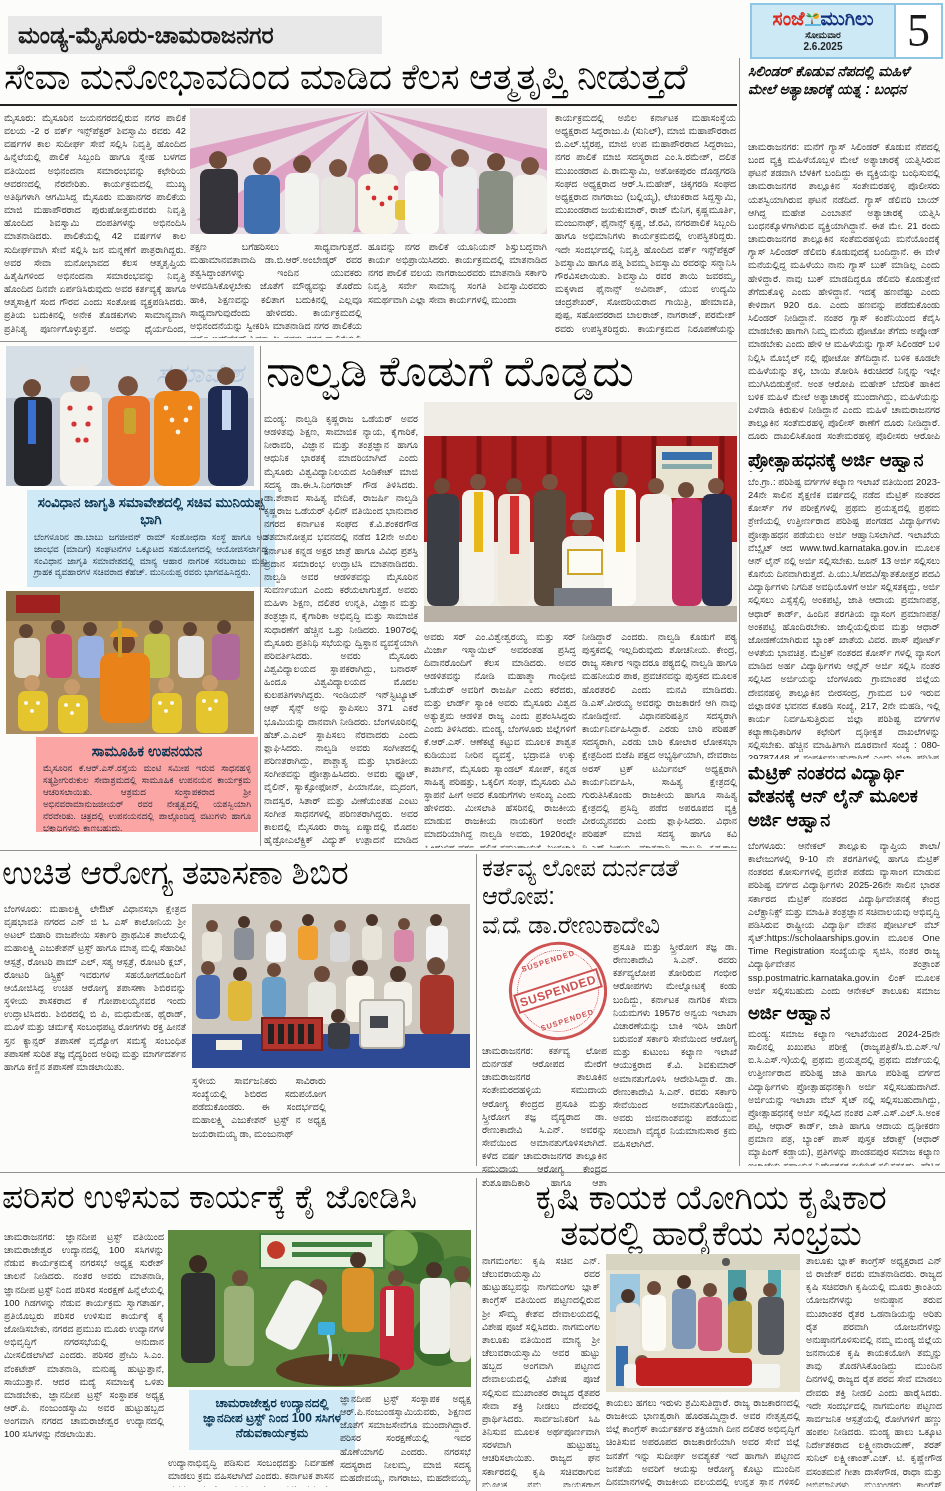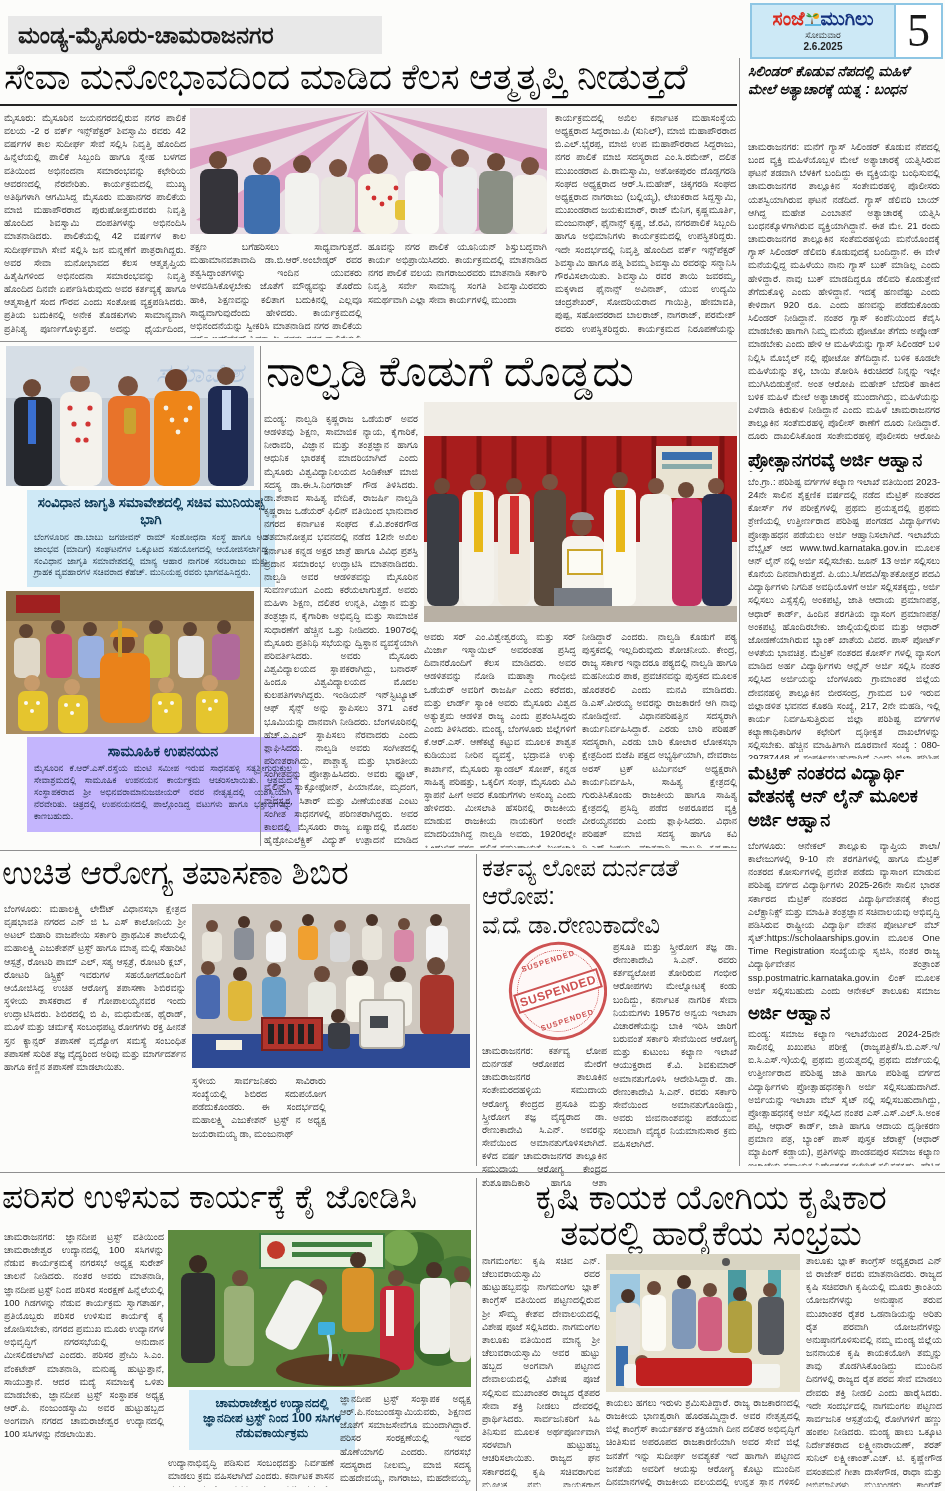--- a/index.html
+++ b/index.html
@@ -14,21 +14,21 @@
   .photo{overflow:hidden;background:#d946ef;}
   .photo svg{display:block;}
   .capbox{background:#cfe9f6;padding:5px 7px;overflow:hidden;margin-left:21px;}
   .capbox .cap-title{font-weight:800;text-align:center;font-size:13px;line-height:1.25;color:#06324f;}
   .capbox .cap-body{font-size:8.8px;line-height:1.35;text-align:justify;margin-top:3px;color:#123;}
   .mast-outer{border:2px solid #8ec6e4;display:flex;background:#fff;}
   .mast-left{width:142px;background:#cde9f6;text-align:center;padding-top:3px;}
   .mast-title{font-size:19px;font-weight:800;line-height:22px;white-space:nowrap;}
   .mast-red{color:#d92b1f;}
   .mast-blue{color:#14317f;}
-  .mast-day{font-size:9px;font-weight:400;color:#222;line-height:11px;}
+  .mast-day{font-size:9px;font-weight:700;color:#222;line-height:11px;}
   .mast-date{font-size:10px;font-weight:700;color:#222;}
   .mast-num{flex:1;border-left:2px solid #8ec6e4;font-family:"Liberation Serif","DejaVu Serif",serif;
             font-size:46px;line-height:52px;text-align:center;color:#1a1a1a;}
   .region-tag{background:#e8e8e8;font-size:23px;font-weight:700;line-height:38px;padding-left:10px;
               color:#1a1a1a;white-space:nowrap;overflow:hidden;}
   .sb-head{font-weight:800;color:#080808;line-height:1.3;overflow:hidden;}
   .stamp{float:right;width:92px;height:92px;margin:2px 0 4px 4px;border:3px solid #c94040;border-radius:50%;
          transform:rotate(-18deg);position:relative;color:#c94040;opacity:0.9;background:rgba(255,245,245,.6);}
   .stamp-inner{position:absolute;inset:5px;border:1px dotted #c94040;border-radius:50%;}
   .stamp-top,.stamp-bottom{position:absolute;left:0;right:0;text-align:center;font-size:7.5px;font-weight:700;letter-spacing:1px;}
@@ -200,21 +200,21 @@
             <circle cx="160" cy="120" r="2"></circle>
             <circle cx="166" cy="112" r="2"></circle>
         <circle cx="198" cy="110" r="2"></circle>
             <circle cx="204" cy="118" r="2"></circle>
             <circle cx="210" cy="110" r="2"></circle>
           </g>
       </g>
     </svg>
   </div>
 
-  <div class="abs capbox" style="left:6px;top:737px;width:272px;height:95px;background:#c4b5fd;">
+  <div class="abs capbox" style="left:15px;top:737px;width:222px;height:95px;background:#fca5a5;">
     <div class="cap-title" style="font-size:14.5px;">ಸಾಮೂಹಿಕ ಉಪನಯನ</div>
     <div class="cap-body">ಮೈಸೂರಿನ ಕೆ.ಆರ್.ಎಸ್.ರಸ್ತೆಯ ಮಂಟಿ ಸಮೀಪ ಇರುವ ಸಾಧನಹಳ್ಳಿ ಸತ್ಯಶ್ರೀಗುರುಕುಲ ಸೇವಾಶ್ರಮದಲ್ಲಿ ಸಾಮೂಹಿಕ ಉಪನಯನ ಕಾರ್ಯಕ್ರಮ ಆಚರಿಸಲಾಯಿತು. ಆಶ್ರಮದ ಸಂಸ್ಥಾಪಕರಾದ ಶ್ರೀ ಅಭಿನವರಾಮಾನುಜಜೀಯರ್ ರವರ ನೇತೃತ್ವದಲ್ಲಿ ಯಶಸ್ವಿಯಾಗಿ ನೆರವೇರಿತು. ಚಿತ್ರದಲ್ಲಿ ಉಪನಯನದಲ್ಲಿ ಪಾಲ್ಗೊಂಡಿದ್ದ ವಟುಗಳು ಹಾಗೂ ಭಕ್ತಾಧಿಗಳನ್ನು ಕಾಣಬಹುದು.</div>
   </div>
 
   <div class="abs rule-v" style="left:260px;top:346px;height:500px;"></div>
 
   <div class="abs hl" style="left:266px;top:347px;width:471px;height:56px;font-size:43px;white-space:nowrap;">ನಾಲ್ವಡಿ ಕೊಡುಗೆ ದೊಡ್ಡದು</div>
 
   <div class="abs bt" style="left:264px;top:412px;width:154px;height:436px;">ಮಂಡ್ಯ: ನಾಲ್ವಡಿ ಕೃಷ್ಣರಾಜ ಒಡೆಯರ್ ಅವರ ಆಡಳಿತವು ಶಿಕ್ಷಣ, ಸಾಮಾಜಿಕ ನ್ಯಾಯ, ಕೈಗಾರಿಕೆ, ನೀರಾವರಿ, ವಿಜ್ಞಾನ ಮತ್ತು ತಂತ್ರಜ್ಞಾನ ಹಾಗೂ ಆಧುನಿಕ ಭಾರತಕ್ಕೆ ಮಾದರಿಯಾಗಿದೆ ಎಂದು ಮೈಸೂರು ವಿಶ್ವವಿದ್ಯಾನಿಲಯದ ಸಿಂಡಿಕೇಟ್ ಮಾಜಿ ಸದಸ್ಯ ಡಾ.ಈ.ಸಿ.ನಿಂಗರಾಜ್ ಗೌಡ ತಿಳಿಸಿದರು. ಡಾ.ಶೇಶಾವ ಸಾಹಿತ್ಯ ವೇದಿಕೆ, ರಾಜರ್ಷಿ ನಾಲ್ವಡಿ ಕೃಷ್ಣರಾಜ ಒಡೆಯರ್ ಫಿಲಿನ್ ವತಿಯಿಂದ ಭಾನುವಾರ ನಗರದ ಕರ್ನಾಟಕ ಸಂಘದ ಕೆ.ವಿ.ಶಂಕರಗೌಡ ಶತಮಾನೋತ್ಸವ ಭವನದಲ್ಲಿ ನಡೆದ 12ನೇ ಅಖಿಲ ಕರ್ನಾಟಕ ಕನ್ನಡ ಅಕ್ಷರ ಜಾತ್ರೆ ಹಾಗೂ ವಿವಿಧ ಪ್ರಶಸ್ತಿ ಪ್ರದಾನ ಸಮಾರಂಭ ಉದ್ಘಾಟಿಸಿ ಮಾತನಾಡಿದರು. ನಾಲ್ವಡಿ ಅವರ ಆಡಳಿತವನ್ನು ಮೈಸೂರಿನ ಸುವರ್ಣಯುಗ ಎಂದು ಕರೆಯಲಾಗುತ್ತದೆ. ಅವರು ಮಹಿಳಾ ಶಿಕ್ಷಣ, ದಲಿತರ ಉನ್ನತಿ, ವಿಜ್ಞಾನ ಮತ್ತು ತಂತ್ರಜ್ಞಾನ, ಕೈಗಾರಿಕಾ ಅಭಿವೃದ್ಧಿ ಮತ್ತು ಸಾಮಾಜಿಕ ಸುಧಾರಣೆಗೆ ಹೆಚ್ಚಿನ ಒತ್ತು ನೀಡಿದರು. 1907ರಲ್ಲಿ ಮೈಸೂರು ಪ್ರತಿನಿಧಿ ಸಭೆಯನ್ನು ದ್ವಿಸ್ಥಾನ ವ್ಯವಸ್ಥೆಯಾಗಿ ಪರಿವರ್ತಿಸಿದರು. ಅವರು ಮೈಸೂರು ವಿಶ್ವವಿದ್ಯಾಲಯದ ಸ್ಥಾಪಕರಾಗಿದ್ದು, ಬನಾರಸ್ ಹಿಂದೂ ವಿಶ್ವವಿದ್ಯಾಲಯದ ಮೊದಲ ಕುಲಪತಿಗಳಾಗಿದ್ದರು. ಇಂಡಿಯನ್ ಇನ್‌ಸ್ಟಿಟ್ಯೂಟ್ ಆಫ್ ಸೈನ್ಸ್ ಅನ್ನು ಸ್ಥಾಪಿಸಲು 371 ಎಕರೆ ಭೂಮಿಯನ್ನು ದಾನವಾಗಿ ನೀಡಿದರು. ಬೆಂಗಳೂರಿನಲ್ಲಿ ಹೆಚ್.ಎ.ಎಲ್ ಸ್ಥಾಪಿಸಲು ನೆರವಾದರು ಎಂದು ಶ್ಲಾಘಿಸಿದರು. ನಾಲ್ವಡಿ ಅವರು ಸಂಗೀತದಲ್ಲಿ ಪರಿಣತರಾಗಿದ್ದು, ಪಾಶ್ಚಾತ್ಯ ಮತ್ತು ಭಾರತೀಯ ಸಂಗೀತವನ್ನು ಪ್ರೋತ್ಸಾಹಿಸಿದರು. ಅವರು ಫ್ಲೂಟ್, ವೈಲಿನ್, ಸ್ಯಾಕ್ಸೋಫೋನ್, ಪಿಯಾನೋ, ಮೃದಂಗ, ನಾದಸ್ವರ, ಸಿತಾರ್ ಮತ್ತು ವೀಣೆಯಂತಹ ಎಂಟು ಸಂಗೀತ ಸಾಧನಗಳಲ್ಲಿ ಪರಿಣತರಾಗಿದ್ದರು. ಅವರ ಕಾಲದಲ್ಲಿ ಮೈಸೂರು ರಾಜ್ಯ ಏಷ್ಯಾದಲ್ಲಿ ಮೊದಲ ಹೈಡ್ರೋಎಲೆಕ್ಟ್ರಿಕ್ ವಿದ್ಯುತ್ ಉತ್ಪಾದನೆ ಮಾಡಿದ ರಾಜ್ಯವಾಗಿದ್ದು, ಬೆಂಗಳೂರು ಮೊದಲ ಏಷ್ಯನ್ ನಗರವಾಗಿ ಬೀದಿ ದೀಪಗಳನ್ನು ಹೊಂದಿತು ಎಂದು ಬಣ್ಣಿಸಿದರು.</div>
 
@@ -345,21 +345,21 @@
     </div>
     <span>ಚಾಮರಾಜನಗರ: ಕರ್ತವ್ಯ ಲೋಪ ದುರ್ನಡತೆ ಆರೋಪದ ಮೇರೆಗೆ ಚಾಮರಾಜನಗರ ತಾಲೂಕಿನ ಸಂತೇಮರದಹಳ್ಳಿಯ ಸಮುದಾಯ ಆರೋಗ್ಯ ಕೇಂದ್ರದ ಪ್ರಸೂತಿ ಮತ್ತು ಸ್ತ್ರೀರೋಗ ತಜ್ಞ ವೈದ್ಯರಾದ ಡಾ. ರೇಣುಕಾದೇವಿ ಸಿ.ಎನ್. ಅವರನ್ನು ಸೇವೆಯಿಂದ ಅಮಾನತುಗೊಳಿಸಲಾಗಿದೆ. ಕಳೆದ ವರ್ಷ ಚಾಮರಾಜನಗರ ತಾಲ್ಲೂಕಿನ ಸಮುದಾಯ ಆರೋಗ್ಯ ಕೇಂದ್ರದ ಶುಶ್ರೂಷಾಧಿಕಾರಿ ಹಾಗೂ ಆಶಾ ಕಾರ್ಯಕರ್ತೆಯರ ಮೂಲಕ ರೋಗಿಗಳು ಹಾಗೂ ಫಲಾನುಭವಿಗಳಿಂದ ಹಣ ಪಡೆಯುತ್ತಿರುವ ವಿಡಿಯೋ ಸಾಮಾಜಿಕ ಜಾಲತಾಣಗಳಲ್ಲಿ ವೈರಲ್ ಆಗಿತ್ತು. ಈ ಹಿನ್ನೆಲೆಯಲ್ಲಿ ಚಾಮರಾಜನಗರ ಜಿಲ್ಲಾ ಆರೋಗ್ಯ ಮತ್ತು ಕುಟುಂಬ ಕಲ್ಯಾಣಾಧಿಕಾರಿಗಳು ಮಾರ್ಚ್ 28 ರಂದು ತನಿಖೆ ನಡೆಸಿದ್ದರು.</span>
   </div>
   <div class="abs bt" style="left:613px;top:940px;width:124px;height:246px;">ಪ್ರಸೂತಿ ಮತ್ತು ಸ್ತ್ರೀರೋಗ ತಜ್ಞ ಡಾ. ರೇಣುಕಾದೇವಿ ಸಿ.ಎನ್. ರವರು ಕರ್ತವ್ಯಲೋಪ ತೋರಿರುವ ಗಂಭೀರ ಆರೋಪಗಳು ಮೇಲ್ನೋಟಕ್ಕೆ ಕಂಡು ಬಂದಿದ್ದು, ಕರ್ನಾಟಕ ನಾಗರಿಕ ಸೇವಾ ನಿಯಮಗಳು 1957ರ ಅನ್ವಯ ಇಲಾಖಾ ವಿಚಾರಣೆಯನ್ನು ಬಾಕಿ ಇರಿಸಿ ಜಾರಿಗೆ ಬರುವಂತೆ ಸರ್ಕಾರಿ ಸೇವೆಯಿಂದ ಆರೋಗ್ಯ ಮತ್ತು ಕುಟುಂಬ ಕಲ್ಯಾಣ ಇಲಾಖೆ ಆಯುಕ್ತರಾದ ಕೆ.ವಿ. ಶಿವಕುಮಾರ್ ಅಮಾನತುಗೊಳಿಸಿ ಆದೇಶಿಸಿದ್ದಾರೆ. ಡಾ. ರೇಣುಕಾದೇವಿ ಸಿ.ಎನ್. ರವರು ಸರ್ಕಾರಿ ಸೇವೆಯಿಂದ ಅಮಾನತುಗೊಂಡಿದ್ದು, ಅವರು ಜೀವನಾಂಶವನ್ನು ಪಡೆಯುವ ಸಲುವಾಗಿ ವೈದ್ಯರ ನಿಯಮಾನುಸಾರ ಕ್ರಮ ವಹಿಸಲಾಗಿದೆ.</div>
 
   <div class="abs rule-v" style="left:739px;top:58px;height:1108px;"></div>
 
   <div class="abs sb-head" style="left:748px;top:62px;width:192px;height:74px;font-size:14px;font-style:italic;">ಸಿಲಿಂಡರ್ ಕೊಡುವ ನೆಪದಲ್ಲಿ ಮಹಿಳೆ ಮೇಲೆ ಅತ್ಯಾಚಾರಕ್ಕೆ ಯತ್ನ : ಬಂಧನ</div>
   <div class="abs bt" style="left:748px;top:140px;width:192px;height:306px;">ಚಾಮರಾಜನಗರ: ಮನೆಗೆ ಗ್ಯಾಸ್ ಸಿಲಿಂಡರ್ ಕೊಡುವ ನೆಪದಲ್ಲಿ ಬಂದ ವ್ಯಕ್ತಿ ಮಹಿಳೆಯೊಬ್ಬಳ ಮೇಲೆ ಅತ್ಯಾಚಾರಕ್ಕೆ ಯತ್ನಿಸಿರುವ ಘಟನೆ ತಡವಾಗಿ ಬೆಳಕಿಗೆ ಬಂದಿದ್ದು ಈ ವ್ಯಕ್ತಿಯನ್ನು ಬಂಧಿಸುವಲ್ಲಿ ಚಾಮರಾಜನಗರ ತಾಲ್ಲೂಕಿನ ಸಂತೇಮರಹಳ್ಳಿ ಪೊಲೀಸರು ಯಶಸ್ವಿಯಾಗಿರುವ ಘಟನೆ ನಡೆದಿದೆ. ಗ್ಯಾಸ್ ಡೆಲಿವರಿ ಬಾಯ್ ಆಗಿದ್ದ ಮಹೇಶ ಎಂಬಾತನೆ ಅತ್ಯಾಚಾರಕ್ಕೆ ಯತ್ನಿಸಿ ಬಂಧನಕ್ಕೊಳಗಾಗಿರುವ ವ್ಯಕ್ತಿಯಾಗಿದ್ದಾನೆ. ಈತ ಮೇ. 21 ರಂದು ಚಾಮರಾಜನಗರ ತಾಲ್ಲೂಕಿನ ಸಂತೆಮರಹಳ್ಳಿಯ ಮನೆಯೊಂದಕ್ಕೆ ಗ್ಯಾಸ್ ಸಿಲಿಂಡರ್ ಡೆಲಿವರಿ ಕೊಡುವುದಕ್ಕೆ ಬಂದಿದ್ದಾನೆ. ಈ ವೇಳೆ ಮನೆಯಲ್ಲಿದ್ದ ಮಹಿಳೆಯು ನಾನು ಗ್ಯಾಸ್ ಬುಕ್ ಮಾಡಿಲ್ಲ ಎಂದು ಹೇಳಿದ್ದಾರೆ. ನಾವು ಬುಕ್ ಮಾಡದಿದ್ದರೂ ಡೆಲಿವರಿ ಕೊಡುತ್ತೇವೆ ತೆಗೆದುಕೊಳ್ಳಿ ಎಂದು ಹೇಳಿದ್ದಾನೆ. ಇದಕ್ಕೆ ಹಣವೆಷ್ಟು ಎಂದು ಕೇಳಿದಾಗ 920 ರೂ. ಎಂದು ಹಣವನ್ನು ಪಡೆದುಕೊಂಡು ಸಿಲಿಂಡರ್ ನೀಡಿದ್ದಾನೆ. ನಂತರ ಗ್ಯಾಸ್ ಕಂಪೆನಿಯಿಂದ ಕೆವೈಸಿ ಮಾಡಬೇಕು ಹಾಗಾಗಿ ನಿಮ್ಮ ಮನೆಯ ಫೋಟೋ ತೆಗೆದು ಅಪ್ಲೋಡ್ ಮಾಡಬೇಕು ಎಂದು ಹೇಳಿ ಆ ಮಹಿಳೆಯನ್ನು ಗ್ಯಾಸ್ ಸಿಲಿಂಡರ್ ಬಳಿ ನಿಲ್ಲಿಸಿ ಮೊಬೈಲ್ ನಲ್ಲಿ ಫೋಟೋ ತೆಗೆದಿದ್ದಾನೆ. ಬಳಿಕ ಕೂಡಲೇ ಮಹಿಳೆಯನ್ನು ತಳ್ಳಿ, ಬಾಯಿ ತೋರಿಸಿ ಕಿರುಚಿದರೆ ನಿನ್ನನ್ನು ಇಲ್ಲೇ ಮುಗಿಸಿಬಿಡುತ್ತೇನೆ. ಅಂತ ಆರೋಪಿ ಮಹೇಶ್ ಬೆದರಿಕೆ ಹಾಕಿದ ಬಳಿಕ ಮಹಿಳೆ ಮೇಲೆ ಅತ್ಯಾಚಾರಕ್ಕೆ ಮುಂದಾಗಿದ್ದು, ಮಹಿಳೆಯನ್ನು ಎಳೆದಾಡಿ ಕಿರುಕುಳ ನೀಡಿದ್ದಾನೆ ಎಂದು ಮಹಿಳೆ ಚಾಮರಾಜನಗರ ತಾಲ್ಲೂಕಿನ ಸಂತೆಮರಹಳ್ಳಿ ಪೊಲೀಸ್ ಠಾಣೆಗೆ ದೂರು ನೀಡಿದ್ದಾರೆ. ದೂರು ದಾಖಲಿಸಿಕೊಂಡ ಸಂತೇಮರಹಳ್ಳಿ ಪೊಲೀಸರು ಆರೋಪಿ ಮಹೇಶನನ್ನು ಬಂಧಿಸುವಲ್ಲಿ ಯಶಸ್ವಿಯಾಗಿದ್ದು ಮುಂದಿನ ಕ್ರಮ ವಹಿಸಿದ್ದಾರೆ.</div>
 
-  <div class="abs sb-head" style="left:748px;top:449px;width:192px;height:23px;font-size:18px;white-space:nowrap;">ಪ್ರೋತ್ಸಾನಗರವ್ಕೆ ಅರ್ಜಿ ಆಹ್ವಾನ</div>
+  <div class="abs sb-head" style="left:748px;top:449px;width:192px;height:23px;font-size:18px;white-space:nowrap;">ಪ್ರೋತ್ಸಾಹಧನಕ್ಕೆ ಅರ್ಜಿ ಆಹ್ವಾನ</div>
   <div class="abs bt" style="left:748px;top:475px;width:192px;height:284px;">ಬೆಂ.ಗ್ರಾ.: ಪರಿಶಿಷ್ಟ ವರ್ಗಗಳ ಕಲ್ಯಾಣ ಇಲಾಖೆ ವತಿಯಿಂದ 2023-24ನೇ ಸಾಲಿನ ಶೈಕ್ಷಣಿಕ ವರ್ಷದಲ್ಲಿ ನಡೆದ ಮೆಟ್ರಿಕ್ ನಂತರದ ಕೋರ್ಸ್ ಗಳ ಪರೀಕ್ಷೆಗಳಲ್ಲಿ ಪ್ರಥಮ ಪ್ರಯತ್ನದಲ್ಲಿ ಪ್ರಥಮ ಶ್ರೇಣಿಯಲ್ಲಿ ಉತ್ತೀರ್ಣರಾದ ಪರಿಶಿಷ್ಟ ಪಂಗಡದ ವಿದ್ಯಾರ್ಥಿಗಳು ಪ್ರೋತ್ಸಾಹಧನ ಪಡೆಯಲು ಅರ್ಜಿ ಆಹ್ವಾನಿಸಲಾಗಿದೆ. ಇಲಾಖೆಯ ವೆಬ್ಸೈಟ್ ಆದ www.twd.karnataka.gov.in ಮೂಲಕ ಆನ್ ಲೈನ್ ನಲ್ಲಿ ಅರ್ಜಿ ಸಲ್ಲಿಸಬೇಕು. ಜೂನ್ 13 ಅರ್ಜಿ ಸಲ್ಲಿಸಲು ಕೊನೆಯ ದಿನವಾಗಿರುತ್ತದೆ. ಪಿ.ಯು.ಸಿ/ಪದವಿ/ಸ್ನಾತಕೋತ್ತರ ಪದವಿ ವಿದ್ಯಾರ್ಥಿಗಳು ನಿಗದಿತ ಅವಧಿಯೊಳಗೆ ಅರ್ಜಿ ಸಲ್ಲಿಸತಕ್ಕದ್ದು, ಅರ್ಜಿ ಸಲ್ಲಿಸಲು ಎಸ್ಸೆಸ್ಸೆಲ್ಸಿ ಅಂಕಪಟ್ಟಿ, ಜಾತಿ ಆದಾಯ ಪ್ರಮಾಣಪತ್ರ, ಆಧಾರ್ ಕಾರ್ಡ್, ಹಿಂದಿನ ತರಗತಿಯ ವ್ಯಾಸಂಗ ಪ್ರಮಾಣಪತ್ರ/ಅಂಕಪಟ್ಟಿ ಹೊಂದಿರಬೇಕು. ಜಾಲ್ಗಿಯಲ್ಲಿರುವ ಮತ್ತು ಆಧಾರ್ ಜೋಡಣೆಯಾಗಿರುವ ಬ್ಯಾಂಕ್ ಖಾತೆಯ ವಿವರ. ಪಾಸ್ ಪೋರ್ಟ್ ಅಳತೆಯ ಭಾವಚಿತ್ರ. ಮೆಟ್ರಿಕ್ ನಂತರದ ಕೋರ್ಸ್ ಗಳಲ್ಲಿ ವ್ಯಾಸಂಗ ಮಾಡಿದ ಅರ್ಹ ವಿದ್ಯಾರ್ಥಿಗಳು ಆನ್ಲೈನ್ ಅರ್ಜಿ ಸಲ್ಲಿಸಿ ನಂತರ ಸಲ್ಲಿಸಿದ ಅರ್ಜಿಯನ್ನು ಬೆಂಗಳೂರು ಗ್ರಾಮಾಂತರ ಜಿಲ್ಲೆಯ ದೇವನಹಳ್ಳಿ ತಾಲ್ಲೂಕಿನ ಬೀರಸಂದ್ರ, ಗ್ರಾಮದ ಬಳಿ ಇರುವ ಜಿಲ್ಲಾಡಳಿತ ಭವನದ ಕೊಠಡಿ ಸಂಖ್ಯೆ, 217, 2ನೇ ಮಹಡಿ, ಇಲ್ಲಿ ಕಾರ್ಯ ನಿರ್ವಹಿಸುತ್ತಿರುವ ಜಿಲ್ಲಾ ಪರಿಶಿಷ್ಟ ವರ್ಗಗಳ ಕಲ್ಯಾಣಾಧಿಕಾರಿಗಳ ಕಛೇರಿಗೆ ದೃಢೀಕೃತ ದಾಖಲೆಗಳನ್ನು ಸಲ್ಲಿಸಬೇಕು. ಹೆಚ್ಚಿನ ಮಾಹಿತಿಗಾಗಿ ದೂರವಾಣಿ ಸಂಖ್ಯೆ : 080-29787448 ಗೆ ಸಂಪರ್ಕಿಸಬಹುದಾಗಿದೆ ಎಂದು ಜಿಲ್ಲಾ ಪರಿಶಿಷ್ಟ ವರ್ಗಗಳ ಕಲ್ಯಾಣಾಧಿಕಾರಿಗಳು ತಿಳಿಸಿದ್ದಾರೆ.</div>
 
   <div class="abs sb-head" style="left:748px;top:762px;width:192px;height:74px;font-size:18px;">ಮೆಟ್ರಿಕ್ ನಂತರದ ವಿದ್ಯಾರ್ಥಿ ವೇತನಕ್ಕೆ ಆನ್ ಲೈನ್ ಮೂಲಕ ಅರ್ಜಿ ಆಹ್ವಾನ</div>
   <div class="abs bt" style="left:748px;top:839px;width:192px;height:160px;">ಬೆಂಗಳೂರು: ಆನೇಕಲ್ ತಾಲ್ಲೂಕು ವ್ಯಾಪ್ತಿಯ ಶಾಲಾ/ಕಾಲೇಜುಗಳಲ್ಲಿ 9-10 ನೇ ತರಗತಿಗಳಲ್ಲಿ ಹಾಗೂ ಮೆಟ್ರಿಕ್ ನಂತರದ ಕೋರ್ಸುಗಳಲ್ಲಿ ಪ್ರವೇಶ ಪಡೆದು ವ್ಯಾಸಾಂಗ ಮಾಡುವ ಪರಿಶಿಷ್ಟ ವರ್ಗದ ವಿದ್ಯಾರ್ಥಿಗಳು 2025-26ನೇ ಸಾಲಿನ ಭಾರತ ಸರ್ಕಾರದ ಮೆಟ್ರಿಕ್ ನಂತರದ ವಿದ್ಯಾರ್ಥಿವೇತನಕ್ಕೆ ಕೇಂದ್ರ ಎಲೆಕ್ಟ್ರಾನಿಕ್ಸ್ ಮತ್ತು ಮಾಹಿತಿ ತಂತ್ರಜ್ಞಾನ ಸಚಿವಾಲಯವು ಅಭಿವೃದ್ಧಿ ಪಡಿಸಿರುವ ರಾಷ್ಟ್ರೀಯ ವಿದ್ಯಾರ್ಥಿ ವೇತನ ಪೋರ್ಟಲ್ ವೆಬ್ ಸೈಟ್:https://scholaarships.gov.in ಮೂಲಕ One Time Registration ಸಂಖ್ಯೆಯನ್ನು ಸೃಜಿಸಿ, ನಂತರ ರಾಜ್ಯ ವಿದ್ಯಾರ್ಥಿವೇತನ ತಂತ್ರಾಂಶ ssp.postmatric.karnataka.gov.in ಲಿಂಕ್ ಮೂಲಕ ಅರ್ಜಿ ಸಲ್ಲಿಸಬಹುದು ಎಂದು ಆನೇಕಲ್ ತಾಲೂಕು ಸಮಾಜ ಕಲ್ಯಾಣ ಇಲಾಖೆಯ ಸಹಾಯಕ ನಿರ್ದೇಶಕರು ಪ್ರಕಟಣೆಯಲ್ಲಿ ತಿಳಿಸಿದ್ದಾರೆ.</div>
 
   <div class="abs sb-head" style="left:748px;top:1002px;width:192px;height:23px;font-size:18px;white-space:nowrap;">ಅರ್ಜಿ ಆಹ್ವಾನ</div>
   <div class="abs bt" style="left:748px;top:1027px;width:192px;height:139px;">ಮಂಡ್ಯ: ಸಮಾಜ ಕಲ್ಯಾಣ ಇಲಾಖೆಯಿಂದ 2024-25ನೇ ಸಾಲಿನಲ್ಲಿ ಖಖುಪಟ ಪರೀಕ್ಷೆ (ರಾಜ್ಯಪತ್ರಿಕೆ/ಸಿ.ಬಿ.ಎಸ್.ಇ/ಐ.ಸಿ.ಎಸ್.ಇ)ಯಲ್ಲಿ ಪ್ರಥಮ ಪ್ರಯತ್ನದಲ್ಲಿ ಪ್ರಥಮ ದರ್ಜೆಯಲ್ಲಿ ಉತ್ತೀರ್ಣರಾದ ಪರಿಶಿಷ್ಟ ಜಾತಿ ಹಾಗೂ ಪರಿಶಿಷ್ಟ ವರ್ಗದ ವಿದ್ಯಾರ್ಥಿಗಳು ಪ್ರೋತ್ಸಾಹಧನಕ್ಕಾಗಿ ಅರ್ಜಿ ಸಲ್ಲಿಸಬಹುದಾಗಿದೆ. ಅರ್ಜಿಯನ್ನು ಇಲಾಖಾ ವೆಬ್ ಸೈಟ್ ನಲ್ಲಿ ಸಲ್ಲಿಸಬಹುದಾಗಿದ್ದು, ಪ್ರೋತ್ಸಾಹಧನಕ್ಕೆ ಅರ್ಜಿ ಸಲ್ಲಿಸಿದ ನಂತರ ಎಸ್.ಎಸ್.ಎಲ್.ಸಿ.ಅಂಕ ಪಟ್ಟಿ, ಆಧಾರ್ ಕಾರ್ಡ್, ಜಾತಿ ಹಾಗೂ ಆದಾಯ ದೃಢೀಕರಣ ಪ್ರಮಾಣ ಪತ್ರ, ಬ್ಯಾಂಕ್ ಪಾಸ್ ಪುಸ್ತಕ ಜೆರಾಕ್ಸ್ (ಆಧಾರ್ ಮ್ಯಾಪಿಂಗ್ ಕಡ್ಡಾಯ), ಪ್ರತಿಗಳನ್ನು ಪಾಂಡವಪುರ ಸಮಾಜ ಕಲ್ಯಾಣ ಇಲಾಖೆಯ ಸಹಾಯಕ ನಿರ್ದೇಶಕರ ಕಛೇರಿಗೆ ಸಲ್ಲಿಸತಕ್ಕದ್ದು. ಹೆಚ್ಚಿನ ಮಾಹಿತಿಗಾಗಿ 08236-256124 ಸಂಪರ್ಕಿಸಿ.</div>
 
   <div class="abs rule-h" style="left:0;top:1172px;width:945px;"></div>
 

